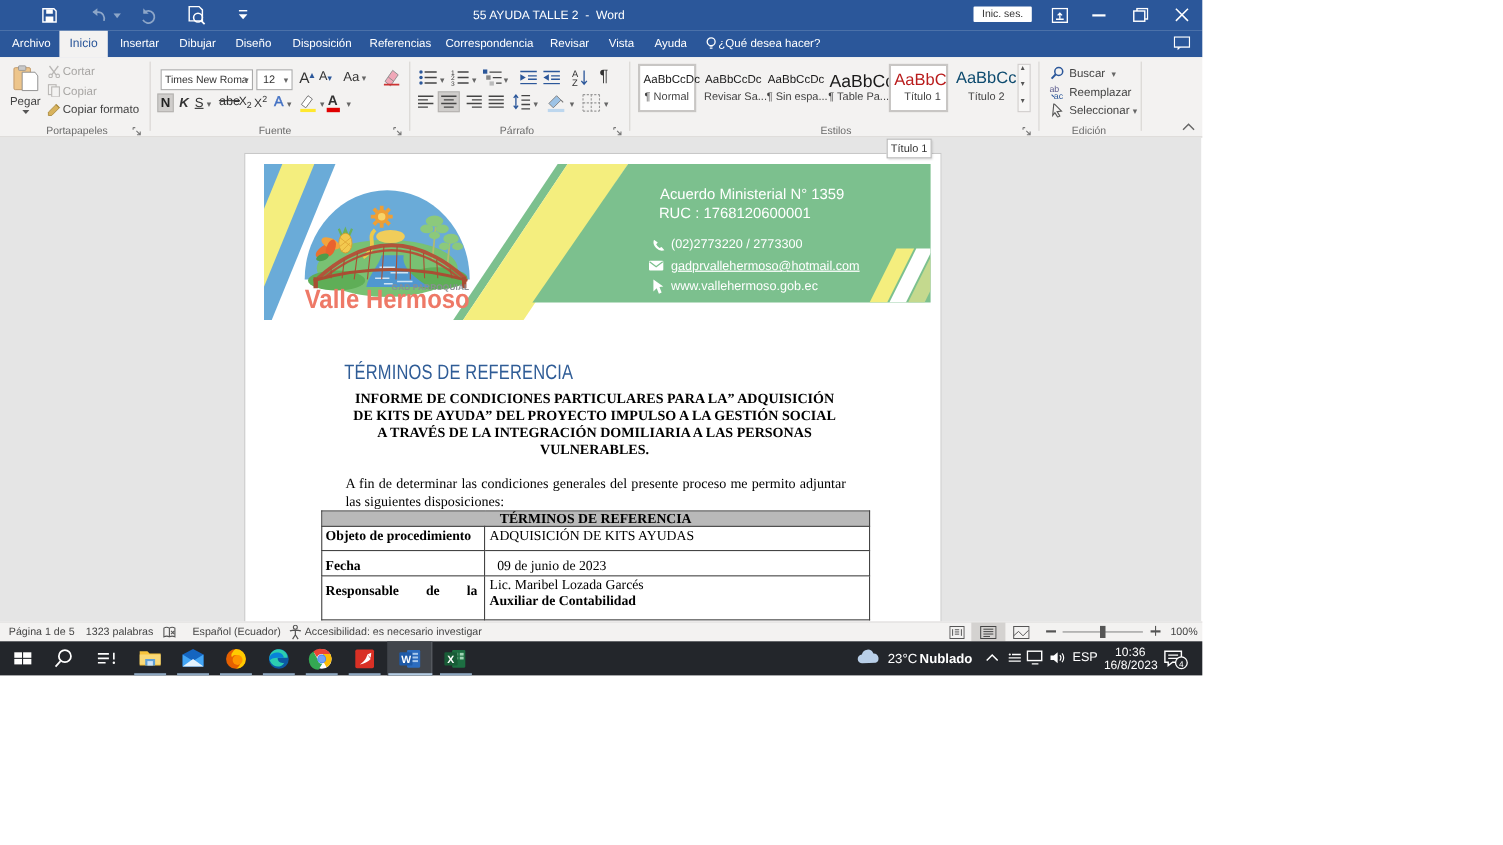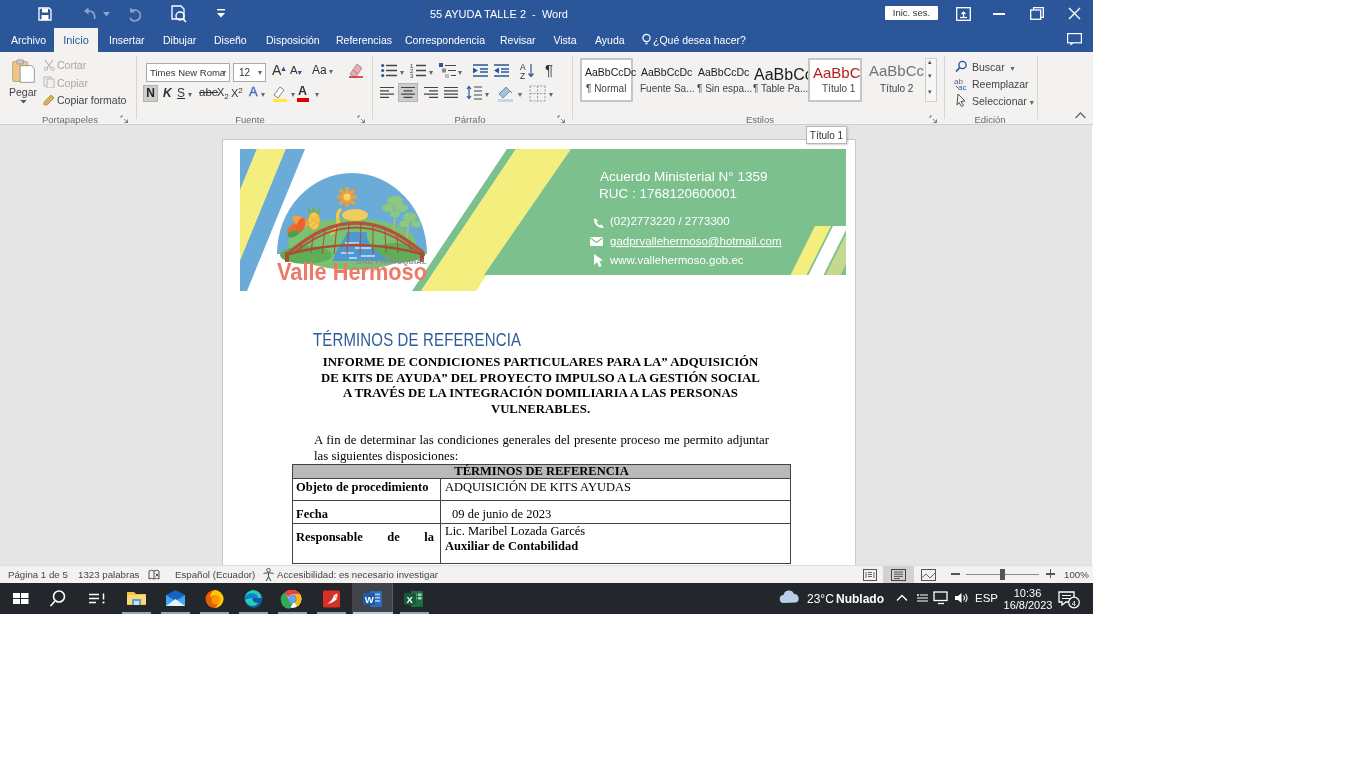--- a/index.html
+++ b/index.html
@@ -285,29 +285,29 @@
         <g stroke="#999" stroke-width="1">
           <path d="M1 1h15M1 8.5h15M1 16h15M1 1v15M8.5 1v15M16 1v15" stroke-dasharray="2 1.4"></path>
         </g>
       </svg>
     <div class="abs" style="left:549px;top:38px;font-size:8px;color:#666;">▾</div>
 
     <div class="abs" style="left:580px;top:6px;width:53px;height:44px;background:#fff;border:2px solid #c8c6c4;"></div>
     <div class="abs" style="left:585px;top:14px;font-size:10.5px;color:#1a1a1a;">AaBbCcDc</div>
     <div class="abs" style="left:586px;top:31px;font-size:10px;color:#444;">¶ Normal</div>
     <div class="abs" style="left:641px;top:14px;font-size:10.5px;color:#1a1a1a;">AaBbCcDc</div>
-    <div class="abs" style="left:640px;top:31px;font-size:10px;color:#444;">Fuente Sa...</div>
+    <div class="abs" style="left:640px;top:31px;font-size:10px;color:#444;">Revisar Sa...</div>
     <div class="abs" style="left:698px;top:14px;font-size:10.5px;color:#1a1a1a;">AaBbCcDc</div>
     <div class="abs" style="left:697px;top:31px;font-size:10px;color:#444;">¶ Sin espa...</div>
     <div class="abs" style="left:754px;top:14px;font-size:16px;color:#1a1a1a;">AaBbCcE</div>
     <div class="abs" style="left:753px;top:31px;font-size:10px;color:#444;">¶ Table Pa...</div>
     <div class="abs" style="left:808px;top:6px;width:54px;height:44px;background:#fff;border:2px solid #c8c6c4;"></div>
     <div class="abs" style="left:813px;top:12px;font-size:15px;color:#b91c1c;">AaBbC</div>
     <div class="abs" style="left:822px;top:31px;font-size:10px;color:#444;">Título 1</div>
-    <div class="abs" style="left:869px;top:10px;font-size:15px;color:#737373;">AaBbCc</div>
+    <div class="abs" style="left:869px;top:10px;font-size:15px;color:#0c4a6e;">AaBbCc</div>
     <div class="abs" style="left:880px;top:31px;font-size:10px;color:#444;">Título 2</div>
     <div class="abs" style="left:925px;top:6px;width:12px;height:44px;border:1px solid #d0cecc;background:#f7f6f5;"></div>
     <div class="abs" style="left:928px;top:6px;font-size:7px;color:#555;">▴</div>
     <div class="abs" style="left:928px;top:20px;font-size:7px;color:#555;">▾</div>
     <div class="abs" style="left:928px;top:36px;font-size:7px;color:#555;">▾</div>
 
     <svg class="abs" style="left:955px;top:8px" width="13" height="13" viewBox="0 0 13 13">
         <circle cx="7.5" cy="5" r="3.6" fill="none" stroke="#2b579a" stroke-width="1.4"></circle>
         <path d="M4.8 7.5 1 11.5" stroke="#2b579a" stroke-width="1.8"></path>
       </svg>

